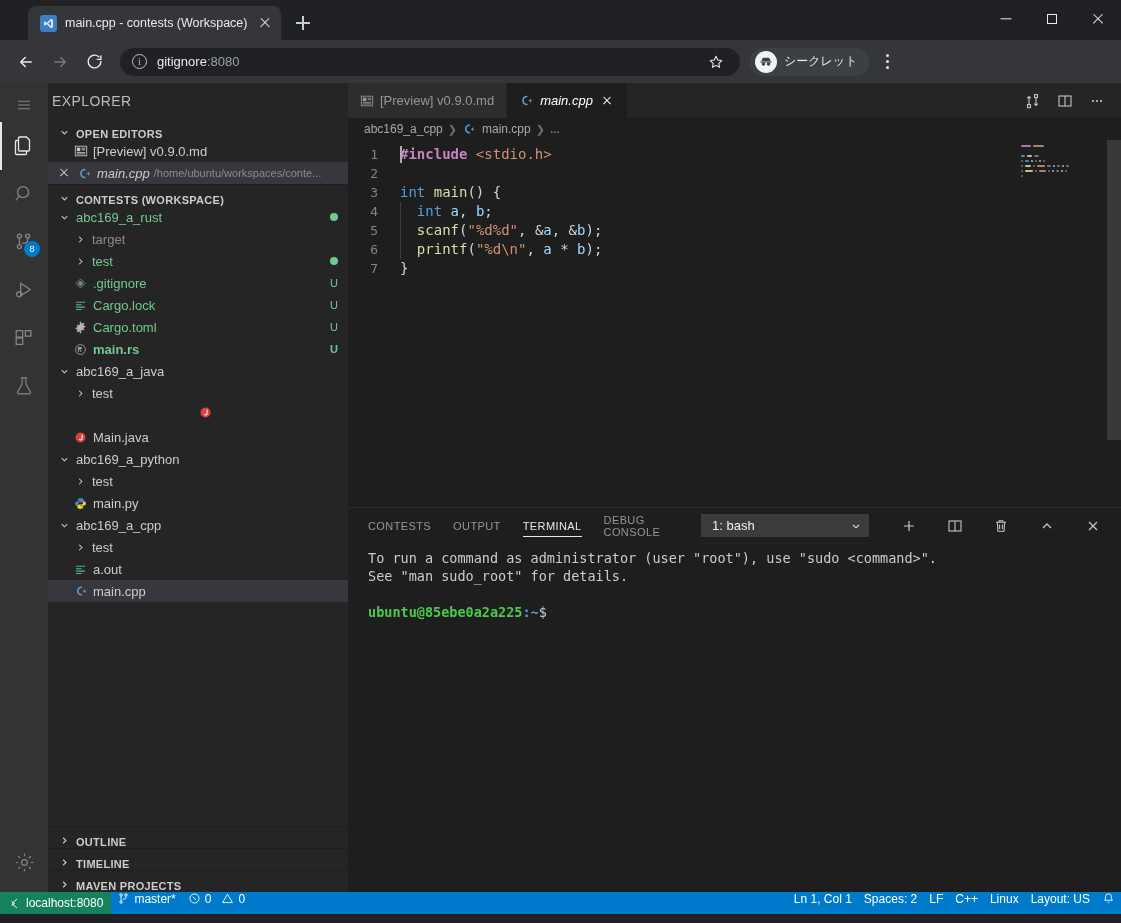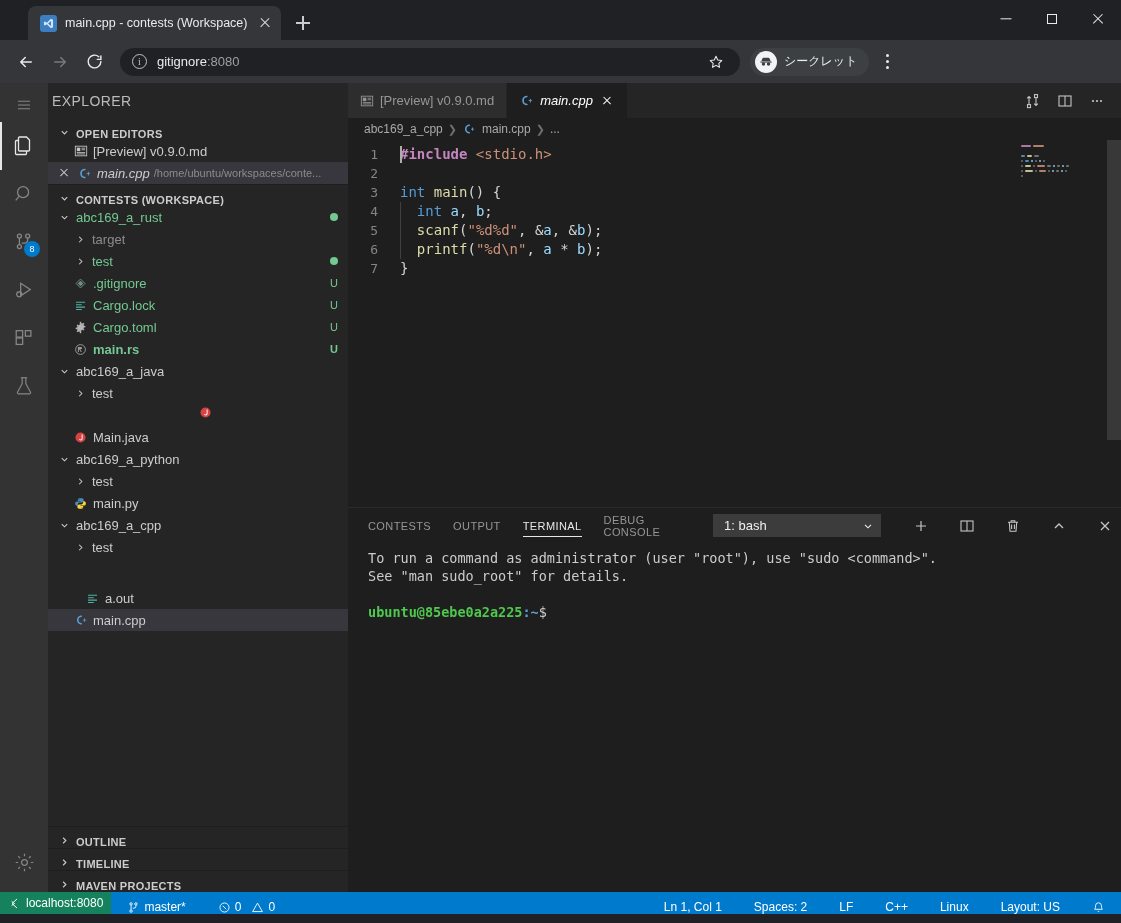--- a/index.html
+++ b/index.html
@@ -191,21 +191,21 @@
   }
   .ed-scroll-thumb { position: absolute; right: 0; top: 0; width: 14px; height: 300px; background: #4f4f4f; opacity: .55; }
 
   .panel { height: 385px; background: #1e1e1e; display: flex; flex-direction: column; flex: none; border-top: 1px solid #2b2b2b; }
   .panel-header { height: 35px; display: flex; align-items: center; padding-left: 20px; gap: 22px; }
   .ptab { color: #969696; font-size: 11px; letter-spacing: .4px; position: relative; height: 35px; display: flex; align-items: center; }
   .ptab.active { color: #e7e7e7; }
   .ptab.active::after {
     content: ''; position: absolute; left: 0; right: 0; bottom: 6px; height: 1px; background: #e7e7e7;
   }
-  .panel-actions { margin-left: auto; display: flex; align-items: center; gap: 22px; padding-right: 4px; color: #c5c5c5; }
+  .panel-actions { margin-left: auto; display: flex; align-items: center; gap: 22px; padding-right: 16px; color: #c5c5c5; }
   .term-select {
     height: 23px; min-width: 168px; background: #3c3c3c; border: 1px solid #3c3c3c; color: #f0f0f0;
     font-size: 13px; display: flex; align-items: center; padding: 0 6px 0 10px; margin-right: 6px;
   }
   .term-select .chevd { margin-left: auto; }
   .pact { width: 24px; height: 24px; display: flex; align-items: center; justify-content: center; }
   .terminal {
     flex: 1; padding: 6px 0 0 20px; font-family: "DejaVu Sans Mono", monospace;
     font-size: 13.5px; line-height: 18px; color: #cccccc; overflow: hidden;
   }
@@ -213,21 +213,21 @@
   .t-path { color: #5c9fd6; font-weight: bold; }
 
   .statusbar {
     height: 22px; background: #007acc; display: flex; align-items: center; color: #ffffff;
     font-size: 12px; flex: none;
   }
   .sb-remote {
     background: #16825d; height: 22px; display: flex; align-items: center; gap: 5px;
     padding: 0 8px; color: #fff;
   }
-  .sb-item { display: flex; align-items: flex-end; gap: 4px; padding: 0 16px; height: 22px; white-space: nowrap; }
+  .sb-item { display: flex; align-items: flex-start; gap: 4px; padding: 0 6px; height: 22px; white-space: nowrap; }
   .sb-right { margin-left: auto; display: flex; align-items: center; }
   svg { display: block; }
 </style>
 </head>
 <body>
 
 <div class="app">
 
   <div class="browser-tabstrip">
     <div class="tab">
@@ -537,21 +537,21 @@
               <span class="label" style="color: rgb(204, 204, 204);">abc169_a_cpp</span>
             </div>
             <div class="row" style="padding-left: 24px;">
               <span class="twisty">
                 <svg width="11" height="11" viewBox="0 0 16 16" fill="none" stroke="currentColor" stroke-width="1.5">
                   <path d="M6 4l4 4-4 4"></path>
                 </svg>
               </span>
               <span class="label" style="color: rgb(204, 204, 204);">test</span>
             </div>
-            <div class="row" style="padding-left: 36px; margin-top: 29px;">
+            <div class="row" style="padding-left: 24px;">
               <span class="ficon">
                 <svg width="13" height="13" viewBox="0 0 16 16" stroke="#4db3a4" stroke-width="1.3">
                   <path d="M2.5 4h11M2.5 7h7M2.5 10h11M2.5 13h7"></path>
                 </svg>
               </span>
               <span class="label" style="color: rgb(204, 204, 204);">a.out</span>
             </div>
             <div class="row selected" style="padding-left: 24px;">
               <span class="ficon">
                 <svg width="14" height="14" viewBox="0 0 16 16">

